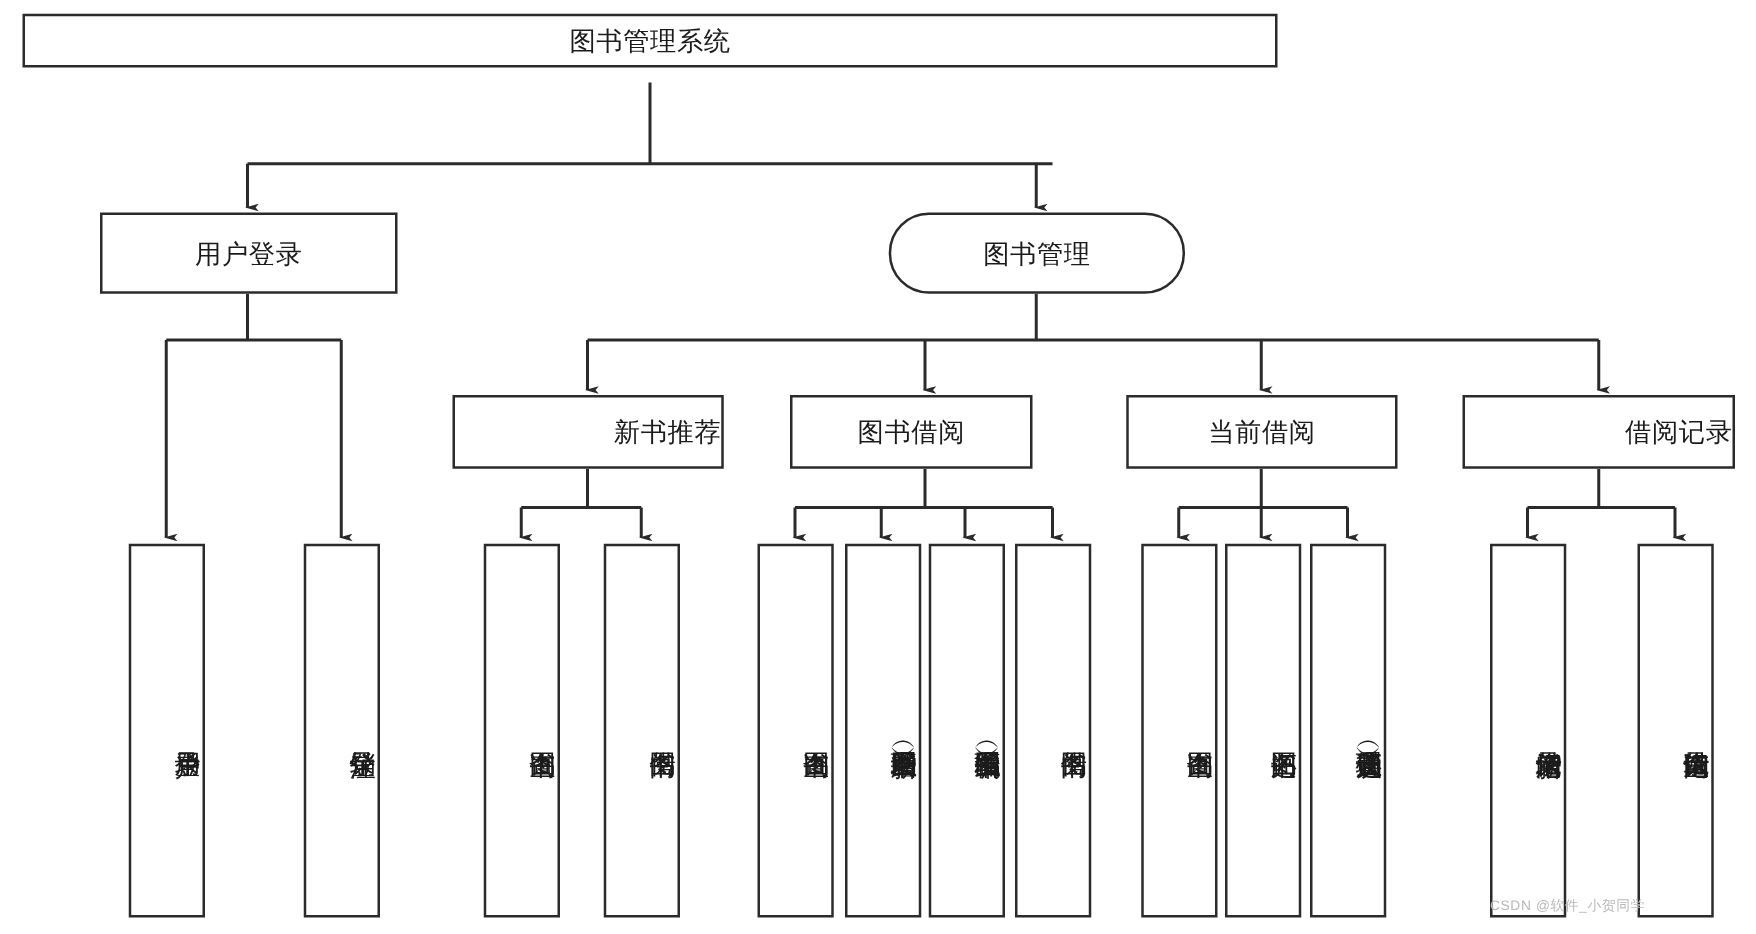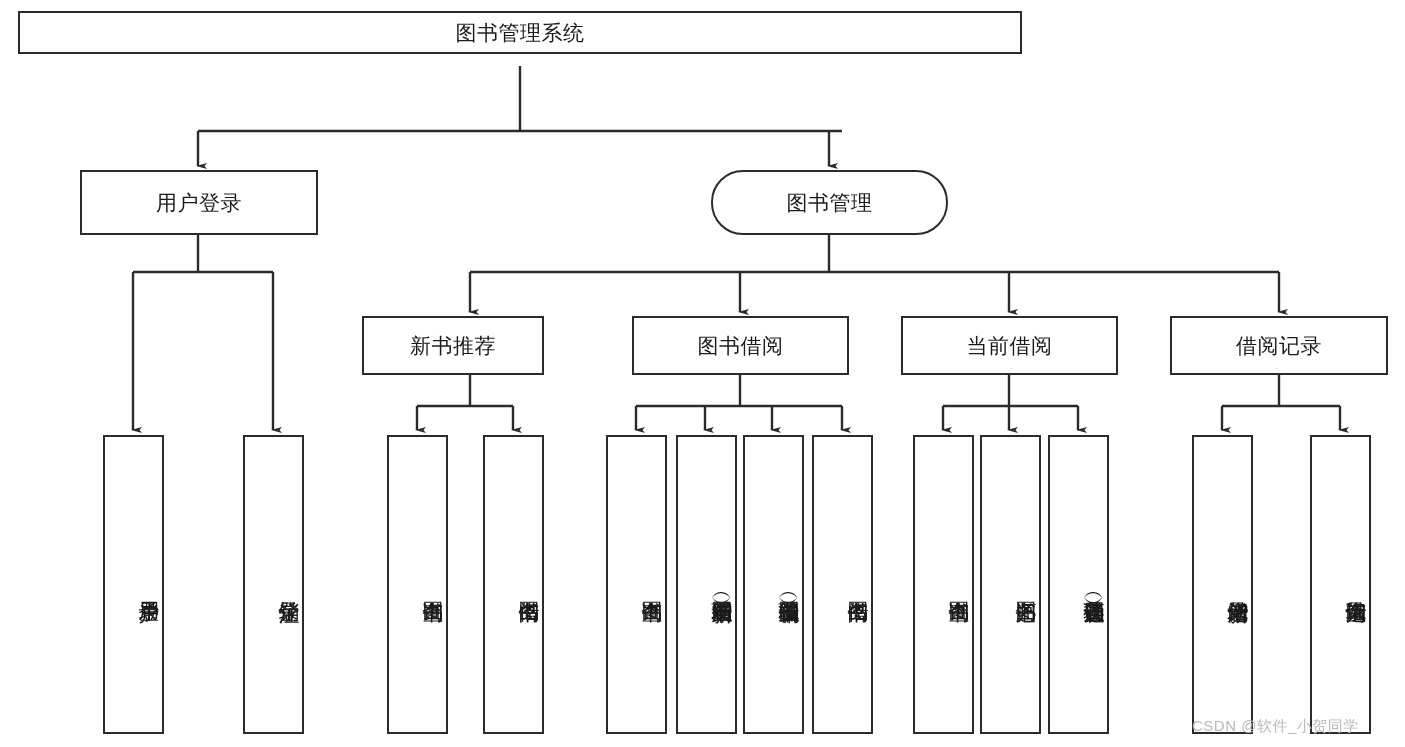--- a/index.html
+++ b/index.html
@@ -51,21 +51,21 @@
   }
   .node.vert .vtext {
     writing-mode: vertical-rl;
     text-orientation: upright;
     white-space: normal;
     text-align: center;
   }
   .watermark {
     position: absolute;
     color: #b9b9b9;
-    font-size: 15px;
+    font-size: 11px;
     white-space: nowrap;
     letter-spacing: 0.5px;
   }
 </style>
 </head>
 <body>
 
 <div id="canvas">
 
   <svg class="wires" viewBox="0 0 1405 747">
@@ -123,30 +123,30 @@
     <span>图书管理系统</span>
   </div>
 
   <div class="node horiz" style="left:80px; top:170px; width:238px; height:65px;">
     <span>用户登录</span>
   </div>
   <div class="node horiz" style="left:711px; top:170px; width:237px; height:65px;border-radius:32px;">
     <span>图书管理</span>
   </div>
 
-  <div class="node horiz" style="left:362px; top:316px; width:182px; height:59px;">
+  <div class="node horiz" style="left:362px; top:316px; width:217px; height:59px;justify-content:flex-end;">
     <span>新书推荐</span>
   </div>
-  <div class="node horiz" style="left:632px; top:316px; width:217px; height:59px;">
+  <div class="node horiz" style="left:632px; top:316px; width:194px; height:59px;">
     <span>图书借阅</span>
   </div>
   <div class="node horiz" style="left:901px; top:316px; width:217px; height:59px;">
     <span>当前借阅</span>
   </div>
-  <div class="node horiz" style="left:1170px; top:316px; width:218px; height:59px;">
+  <div class="node horiz" style="left:1170px; top:316px; width:218px; height:59px;justify-content:flex-end;">
     <span>借阅记录</span>
   </div>
 
   <div class="node vert" style="left:103px; top:435px; width:61px; height:299px;">
     <span class="vtext">用户登录</span>
   </div>
   <div class="node vert" style="left:243px; top:435px; width:61px; height:299px;">
     <span class="vtext">注销登录</span>
   </div>
 

